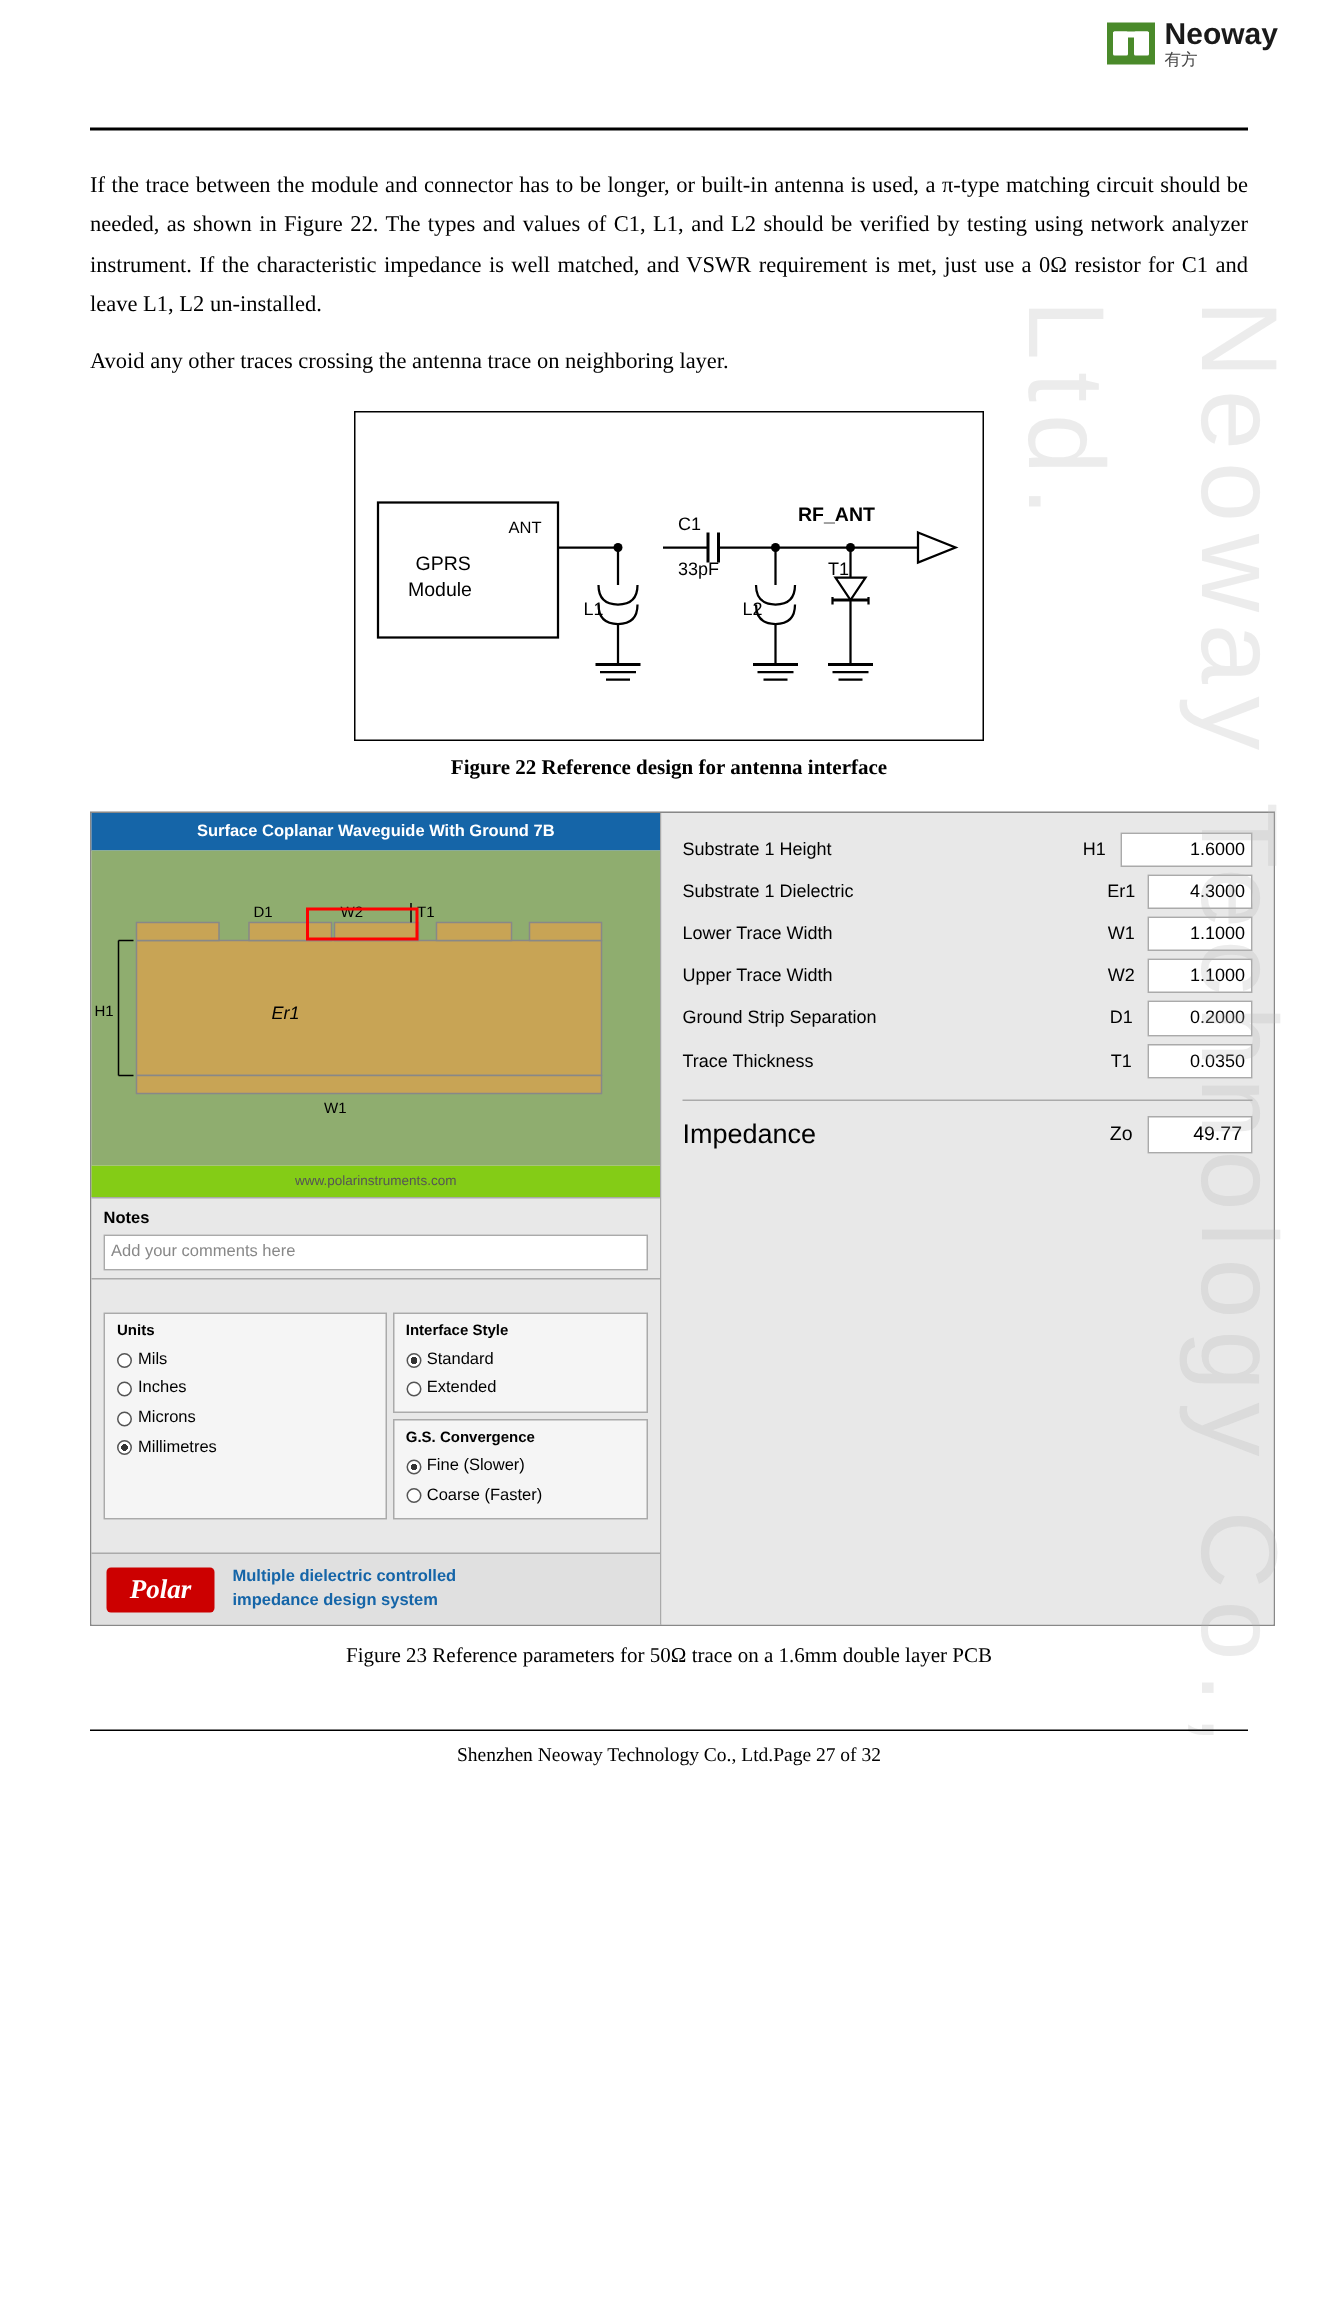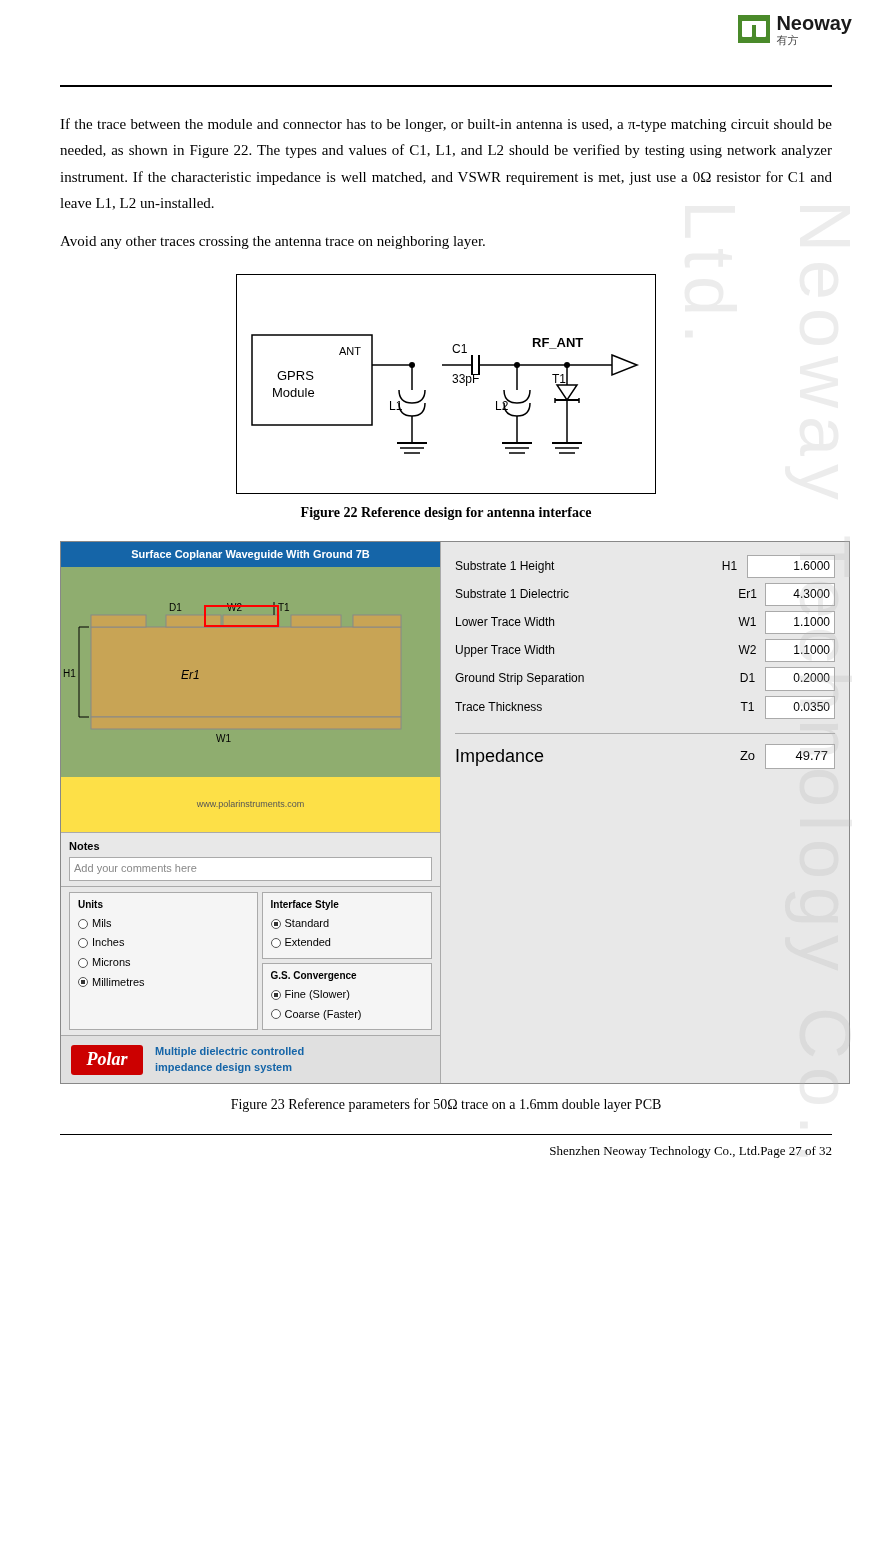--- a/index.html
+++ b/index.html
@@ -47,27 +47,27 @@
       position: relative;
       background: #fff;
     }
     .figure23-caption {
       font-size: 14px;
       text-align: center;
       margin: 10px 0 20px 0;
     }
     .page-footer {
       position: absolute;
-      bottom: 35px;
+      bottom: 16px;
       left: 60px;
       right: 60px;
       border-top: 1px solid #000;
       padding-top: 6px;
       display: flex;
-      justify-content: flex-end;
+      justify-content: center;
       font-size: 13px;
     }
     
     .watermark {
       position: absolute;
       right: 10px;
       top: 200px;
       font-size: 72px;
       color: rgba(180,180,180,0.25);
       font-family: Arial, sans-serif;
@@ -218,28 +218,28 @@
             <line x1="18" y1="150" x2="28" y2="150" stroke="#000" stroke-width="1"></line>
             <text x="2" y="110" font-family="Arial" font-size="10" fill="#000">H1</text>
 
             <text x="120" y="112" font-family="Arial" font-size="12" font-style="italic" fill="#000">Er1</text>
 
             <text x="155" y="175" font-family="Arial" font-size="10" fill="#000">W1</text>
           </svg>
           
           <div style="position:absolute; left:143px; top:38px; width:75px; height:22px; border:2px solid red;"></div>
         </div>
-        <div style="font-size:9px; color:#555; text-align:center; padding:20px; background:#fde047;">www.polarinstruments.com</div>
+        <div style="font-size:9px; color:#555; text-align:center; padding:3px; background:#84cc16;">www.polarinstruments.com</div>
 
         <div style="background:#e8e8e8; padding:5px 8px; border-top:1px solid #aaa;">
           <div style="font-weight:bold; font-size:11px;">Notes</div>
           <div style="background:#fff; border:1px solid #aaa; font-size:11px; padding:2px 4px; margin-top:2px; color:#888;">Add your comments here</div>
         </div>
 
-        <div style="display:flex; gap:4px; padding:5px 8px; background:#e8e8e8; border-top:1px solid #aaa;">
+        <div style="display:flex; gap:4px; padding:22px 8px; background:#e8e8e8; border-top:1px solid #aaa;">
 
           <div style="border:1px solid #aaa; padding:4px 8px; flex:1; background:#f5f5f5;">
             <div style="font-weight:bold; font-size:10px; margin-bottom:2px;">Units</div>
             <div style="display:flex; align-items:center; gap:4px; margin:2px 0;">
               <div style="width:10px;height:10px;border-radius:50%;border:1px solid #555;background:#fff;flex-shrink:0;"></div>
               <span style="font-size:11px;">Mils</span>
             </div>
             <div style="display:flex; align-items:center; gap:4px; margin:2px 0;">
               <div style="width:10px;height:10px;border-radius:50%;border:1px solid #555;background:#fff;flex-shrink:0;"></div>
               <span style="font-size:11px;">Inches</span>

